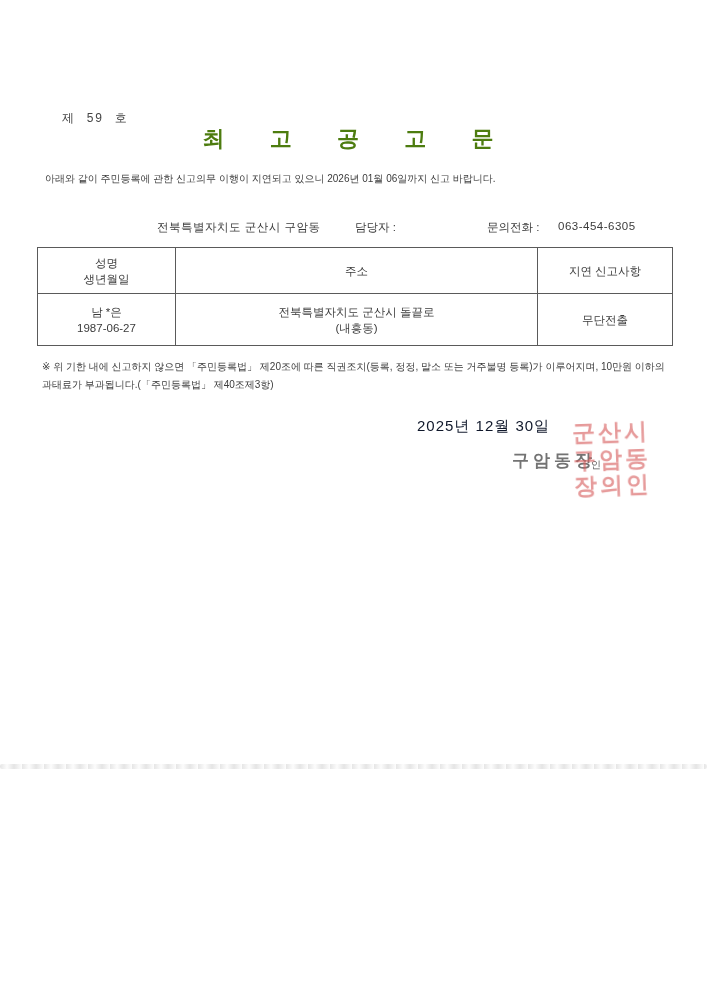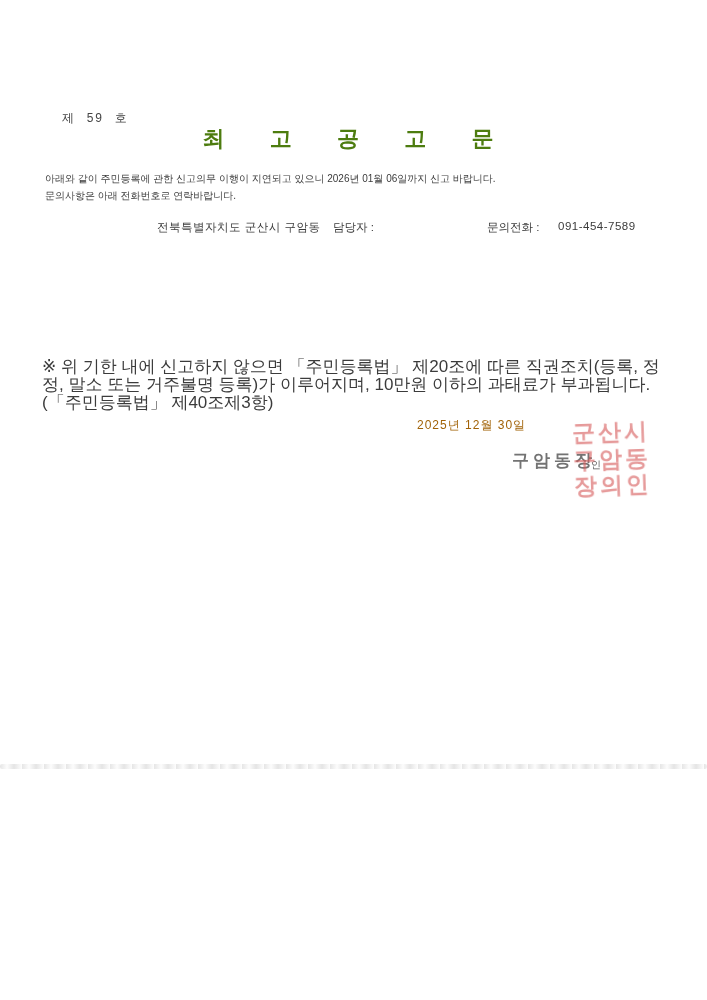--- a/index.html
+++ b/index.html
@@ -23,21 +23,21 @@
   }
   .body-text {
     position: absolute; left: 45px; top: 122px; width: 625px;
     font-size: 10px; line-height: 17px; color: #3b3b3b;
   }
   .info-line {
     position: absolute; left: 0; top: 172px; width: 707px; height: 16px;
     font-size: 11.5px; color: #3b3b3b;
   }
   .info-line .office { position: absolute; left: 157px; top: 0; letter-spacing: 0.5px; }
-  .info-line .contact-label { position: absolute; left: 333px; top: 0; text-align: center; }
+  .info-line .contact-label { position: absolute; left: 355px; top: 0; text-align: center; }
   .info-line .phone-label { position: absolute; left: 487px; top: 0; }
   .info-line .phone-number { position: absolute; left: 558px; top: 0; letter-spacing: 0.5px; }
 
   table.notice-table {
     position: absolute; left: 37px; top: 199px; width: 635px;
     border-collapse: collapse; table-layout: fixed;
     font-size: 11.5px; color: #3b3b3b;
   }
   table.notice-table td {
     border: 1px solid #5a5a5a;
@@ -45,25 +45,25 @@
     line-height: 16px; padding: 2px;
   }
   .col-name { width: 138px; }
   .col-addr { width: 362px; }
   .col-delay { width: 135px; }
   tr.header-row td { height: 46px; }
   tr.data-row td { height: 52px; }
 
   .footnote {
     position: absolute; left: 42px; top: 310px; width: 630px;
-    font-size: 17px; line-height: 18px; color: #3b3b3b;
+    font-size: 10px; line-height: 18px; color: #3b3b3b;
   }
   .date-line {
     position: absolute; left: 417px; top: 369px;
-    font-size: 12px; letter-spacing: 1px; color: #a16207;
+    font-size: 15px; letter-spacing: 1px; color: #0f172a;
   }
   .signer-line {
     position: absolute; left: 512px; top: 401px;
     font-size: 17px; font-weight: bold; letter-spacing: 4px; color: #737373;
   }
   .seal-placeholder {
     position: absolute; left: 591px; top: 410px;
     font-size: 10px; color: #555; letter-spacing: 0;
   }
   .stamp {
@@ -95,32 +95,50 @@
 <body>
 
 <div class="page">
 
   <div class="doc-number">제  59  호</div>
 
   <div class="doc-title">최  고  공  고  문</div>
 
   <div class="body-text">
     <div>아래와 같이 주민등록에 관한 신고의무 이행이 지연되고 있으니 2026년 01월 06일까지 신고 바랍니다.</div>
-    <div>문의사항은 아래 전화번호로 연락바랍니다.</div>
   </div>
 
   <div class="info-line">
     <span class="office">전북특별자치도 군산시 구암동</span>
     <span class="contact-label">담당자 :</span>
     <span class="phone-label">문의전화 :</span>
-    <span class="phone-number">091-454-7589</span>
+    <span class="phone-number">063-454-6305</span>
   </div>
 
   <table class="notice-table">
     <tbody>
+        <tr class="header-row">
+      <td class="col-name">
+        <div>성명</div>
+        <div>생년월일</div>
+      </td>
+      <td class="col-addr">주소</td>
+      <td class="col-delay">지연 신고사항</td>
+    </tr>
+    <tr class="data-row">
+      <td>
+        <div>남 *은</div>
+        <div>1987-06-27</div>
+      </td>
+      <td>
+        <div>전북특별자치도 군산시 돌끝로</div>
+        <div>(내흥동)</div>
+      </td>
+      <td>무단전출</td>
+    </tr>
   </tbody>
     </table>
 
   <div class="footnote">※ 위 기한 내에 신고하지 않으면 「주민등록법」 제20조에 따른 직권조치(등록, 정정, 말소 또는 거주불명 등록)가 이루어지며, 10만원 이하의 과태료가 부과됩니다.(「주민등록법」 제40조제3항)</div>
 
   <div class="date-line">2025년 12월 30일</div>
 
   <div class="signer-line">구암동장</div>
 
   <div class="seal-placeholder">인</div>

